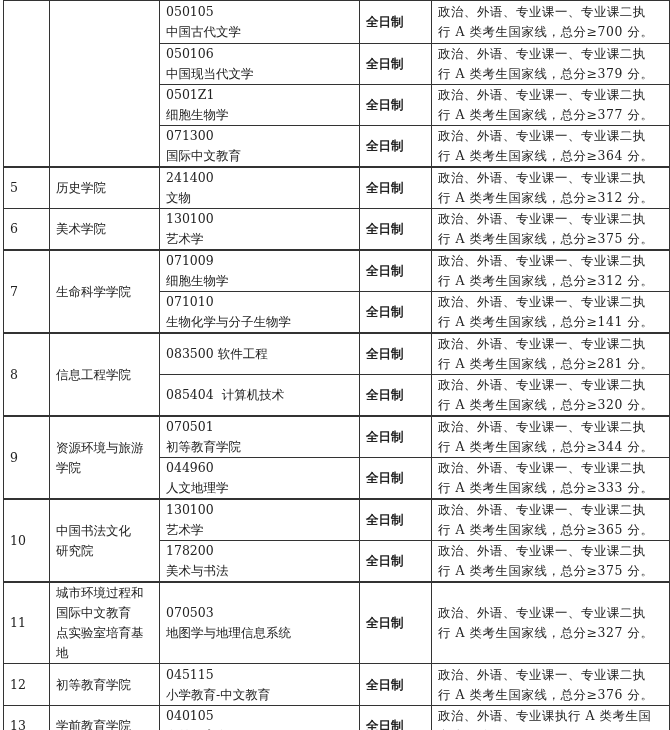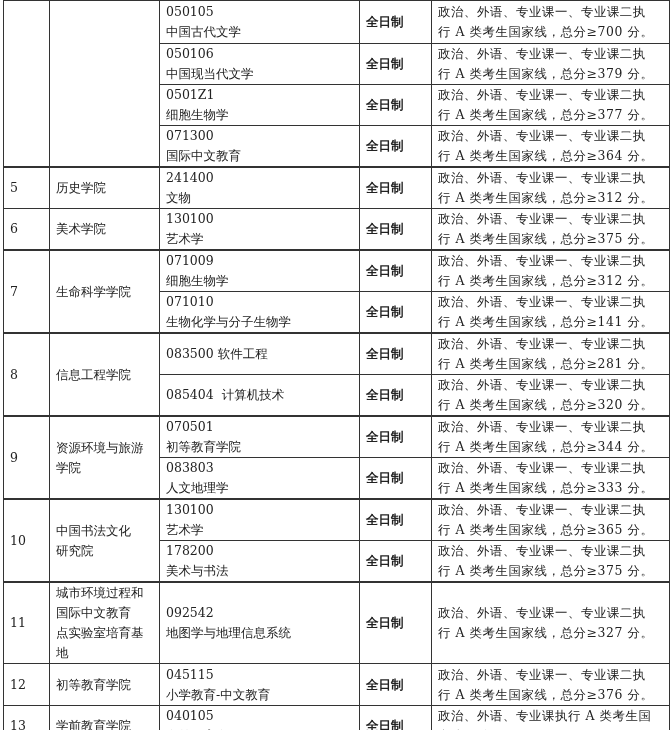--- a/index.html
+++ b/index.html
@@ -160,21 +160,21 @@
       <span class="line">初等教育学院</span>
     </td>
     <td class="mode">全日制</td>
     <td class="req">
       <span class="line">政治、外语、专业课一、专业课二执</span>
       <span class="line">行 A 类考生国家线，总分≥344 分。</span>
     </td>
   </tr>
   <tr style="height:41px">
     <td class="maj">
-      <span class="line">083803</span>
+      <span class="line">044960</span>
       <span class="line">人文地理学</span>
     </td>
     <td class="mode">全日制</td>
     <td class="req">
       <span class="line">政治、外语、专业课一、专业课二执</span>
       <span class="line">行 A 类考生国家线，总分≥333 分。</span>
     </td>
   </tr>
 
   <tr class="thick" style="height:40px">
@@ -207,21 +207,21 @@
 
   <tr class="thick" style="height:81px">
     <td class="no">11</td>
     <td class="col">
       <span class="line">城市环境过程和</span>
       <span class="line">国际中文教育</span>
       <span class="line">点实验室培育基</span>
       <span class="line">地</span>
     </td>
     <td class="maj">
-      <span class="line">092542</span>
+      <span class="line">070503</span>
       <span class="line">地图学与地理信息系统</span>
     </td>
     <td class="mode">全日制</td>
     <td class="req">
       <span class="line">政治、外语、专业课一、专业课二执</span>
       <span class="line">行 A 类考生国家线，总分≥327 分。</span>
     </td>
   </tr>
 
   <tr style="height:42px">

